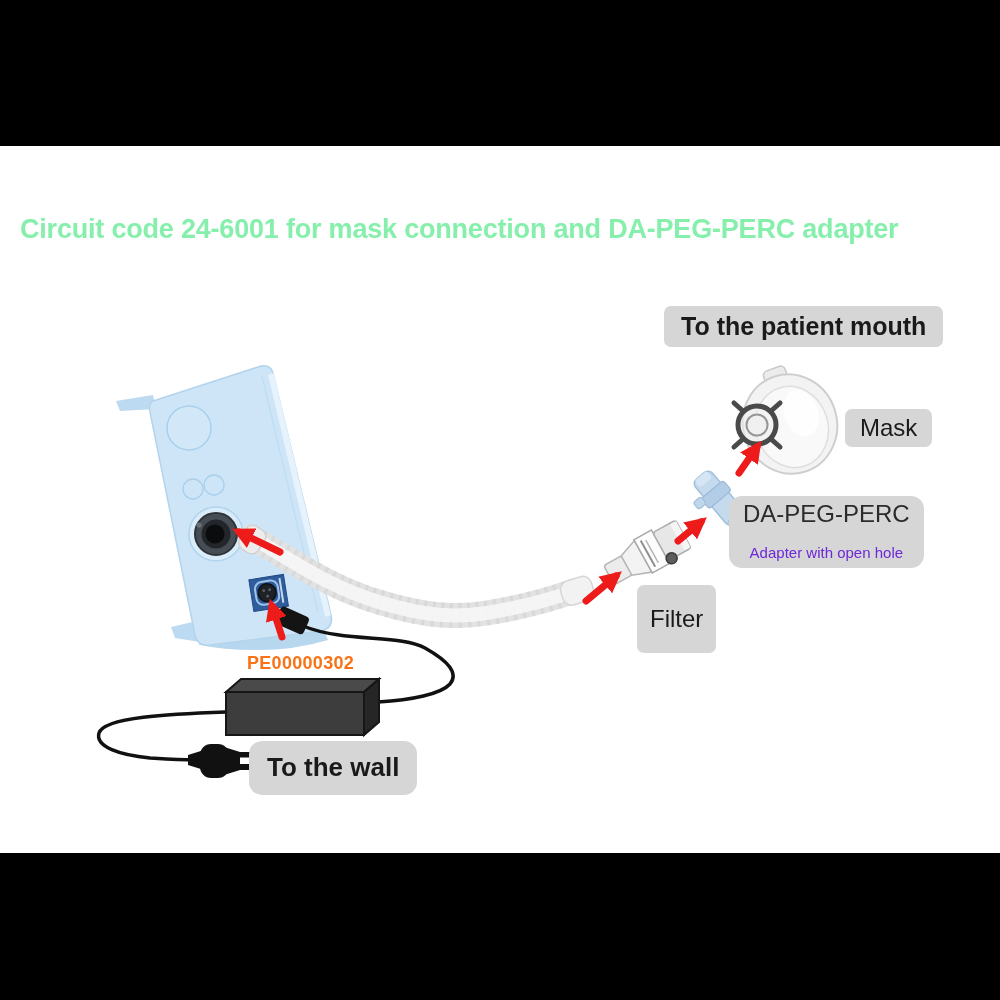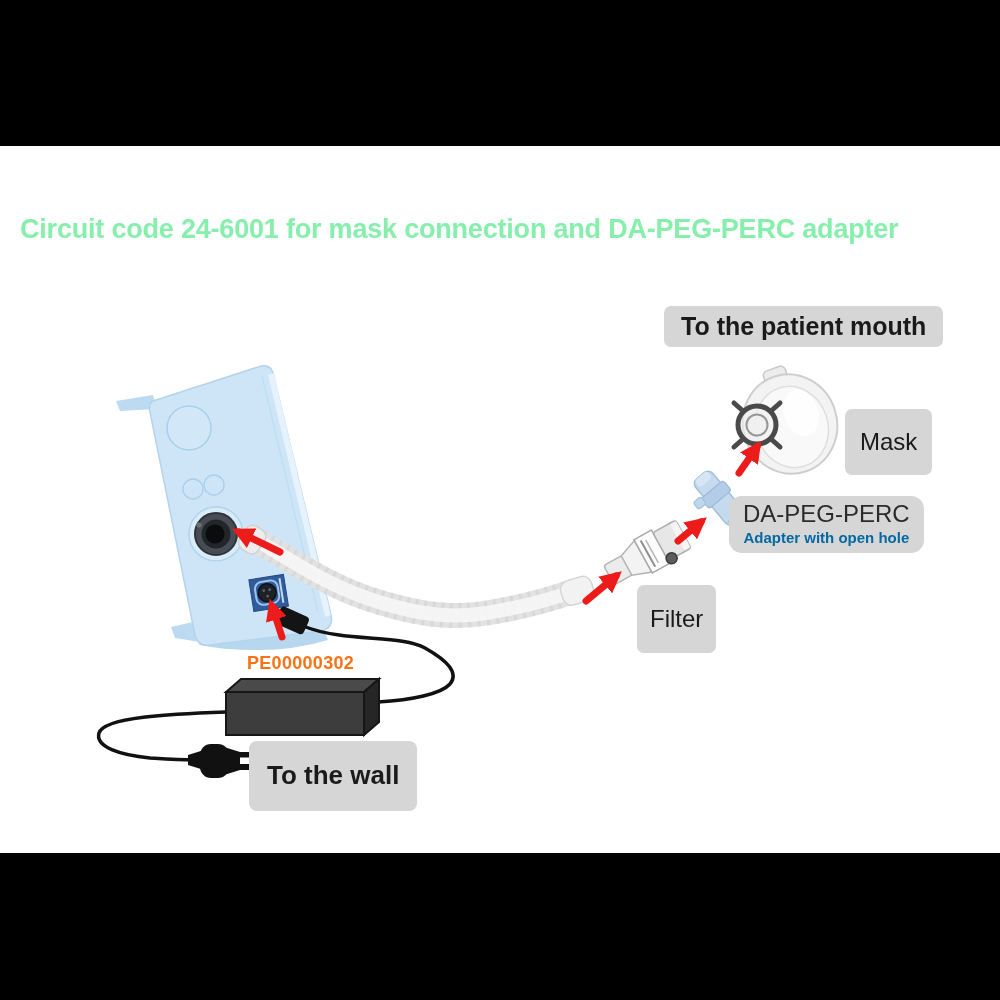--- a/index.html
+++ b/index.html
@@ -8,26 +8,26 @@
   .stage{position:absolute;left:0;top:146px;width:1000px;height:707px;background:#fff;}
   .bar{position:absolute;left:0;width:1000px;background:#000;}
   .bar.top{top:0;height:146px;}
   .bar.bottom{top:853px;height:147px;}
   .title{position:absolute;left:20px;top:214px;font-size:27px;font-weight:700;
          color:#86efac;letter-spacing:-0.2px;z-index:5;}
   svg.diagram{position:absolute;left:0;top:0;width:1000px;height:1000px;z-index:2;}
   .tag{position:absolute;background:#d6d6d6;color:#1a1a1a;border-radius:7px;
        white-space:nowrap;z-index:4;line-height:1.15;}
   .tag-patient{left:664px;top:306px;padding:6px 17px;font-size:25px;font-weight:700;}
-  .tag-mask{left:845px;top:409px;padding:19px 15px;font-size:24px;font-weight:400;}
+  .tag-mask{left:845px;top:409px;padding:5px 15px;font-size:24px;font-weight:400;}
   .tag-dapeg{left:729px;top:496px;padding:4px 14px 7px;text-align:center;border-radius:13px;}
   .tag-dapeg .l1{font-size:24px;font-weight:400;color:#2b2b2b;}
-  .tag-dapeg .l2{font-size:15px;font-weight:700;color:#0369a1;margin-top:1px;}
+  .tag-dapeg .l2{font-size:15px;font-weight:400;color:#6d28d9;margin-top:16px;}
   .tag-filter{left:637px;top:585px;padding:20px 13px;font-size:24px;font-weight:400;}
-  .tag-wall{left:249px;top:741px;padding:20px 18px;font-size:26px;font-weight:700;border-radius:8px;}
+  .tag-wall{left:249px;top:741px;padding:12px 18px;font-size:26px;font-weight:700;border-radius:13px;}
   .pe-code{position:absolute;left:247px;top:653px;font-size:18px;font-weight:700;
            color:#f97316;z-index:4;letter-spacing:0.3px;}
 </style>
 </head>
 <body>
 
 <div class="bar top"></div>
 <div class="bar bottom"></div>
 <div class="stage"></div>
 

